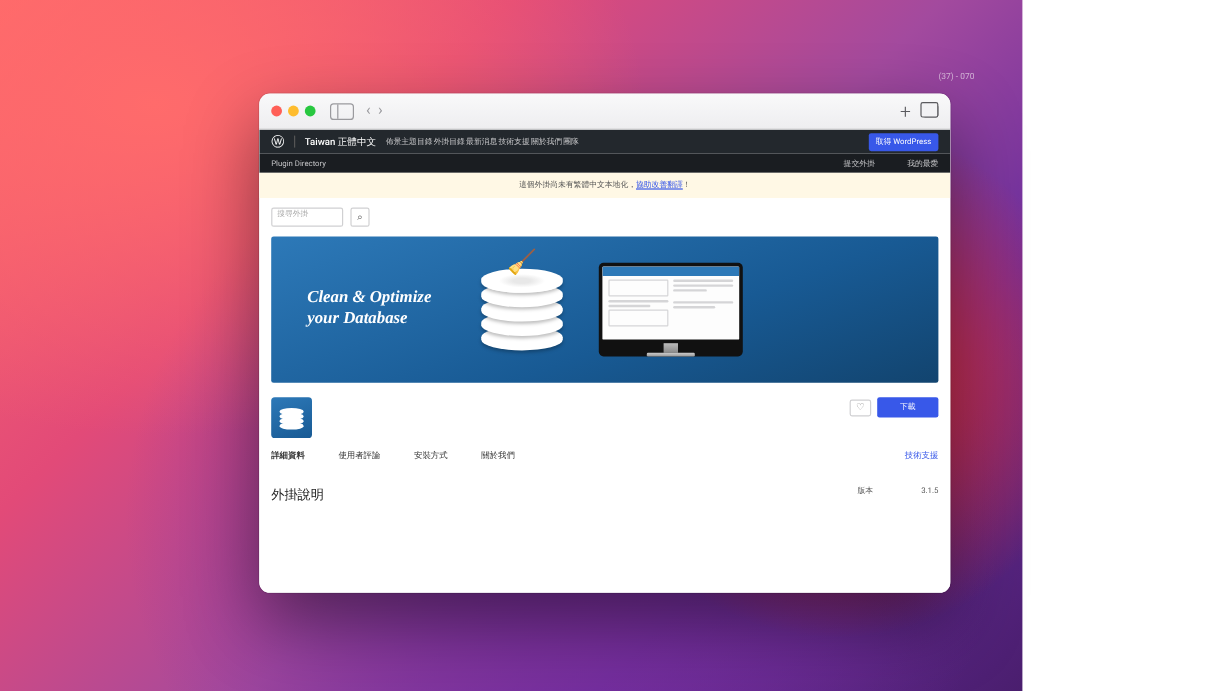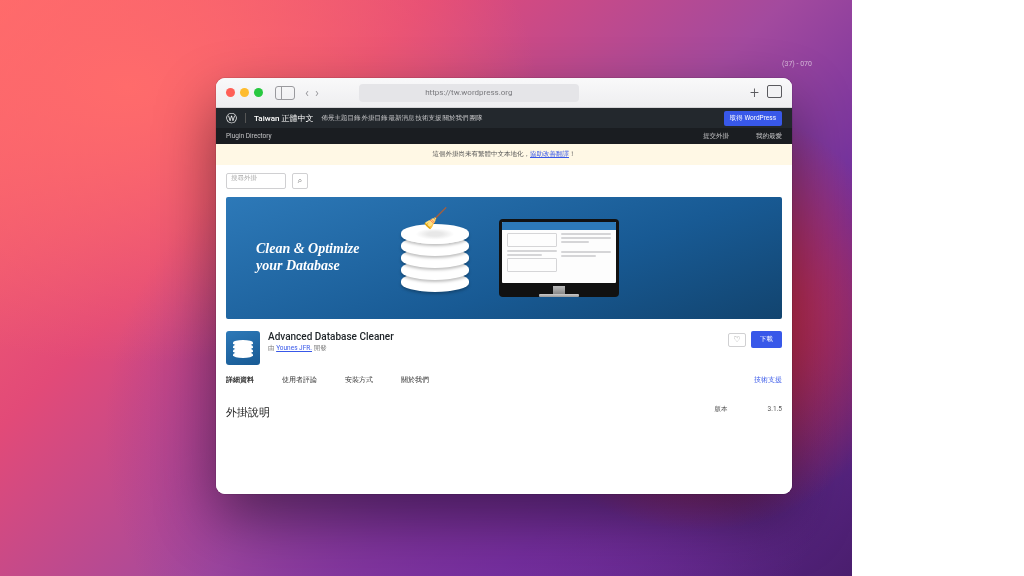--- a/index.html
+++ b/index.html
@@ -113,21 +113,21 @@
   display: flex; align-items: center; justify-content: center;
 }
 .mini-stack { position: relative; width: 20px; height: 20px; }
 .mdisk { position: absolute; left: 0; width: 20px; height: 6px; background: #fff; border-radius: 50%/45%; }
 .mdisk.m1{top:14px}.mdisk.m2{top:10px}.mdisk.m3{top:6px}.mdisk.m4{top:2px}
 .plugin-meta h1 { font-size: 10px; font-weight: 500; color: #1d2327; }
 .plugin-meta .by { font-size: 6.5px; color: #777; margin-top: 2px; }
 .plugin-meta .by a { color: #3858e9; text-decoration: underline; }
 .plugin-actions { margin-left: auto; display: flex; gap: 5px; align-items: center; }
 .heart-btn { width: 18px; height: 14px; border: 1px solid #d0d0d2; border-radius: 2px; display: flex; align-items: center; justify-content: center; font-size: 8px; color: #888; }
-.dl-btn { background: #3858e9; color: #fff; font-size: 6.5px; padding: 4px 9px; border-radius: 2px; cursor: pointer; }
+.dl-btn { background: #3858e9; color: #fff; font-size: 6.5px; padding: 4px 19px; border-radius: 2px; cursor: pointer; }
 
 .plugin-tabs { margin: 10px 10px 0; display: flex; gap: 28px; font-size: 7px; color: #333; border-bottom: 1px solid transparent; }
 .plugin-tabs span { padding-bottom: 5px; }
 .plugin-tabs .active { font-weight: 600; }
 .plugin-tabs .support { margin-left: auto; color: #3858e9; }
 
 .content-row { margin: 14px 10px 0; display: flex; justify-content: space-between; align-items: flex-start; }
 .desc-h { font-size: 11px; font-weight: 500; }
 .meta-kv { font-size: 6.5px; color: #555; display: flex; gap: 40px; }
 
@@ -145,23 +145,20 @@
     <div class="titlebar">
       <div class="traffic">
         <div class="tl r"></div>
         <div class="tl y"></div>
         <div class="tl g"></div>
       </div>
       <div class="sidebar-btn"></div>
       <div class="nav-arrows">
         <span>‹</span>
         <span>›</span>
-      </div>
-      <div class="urlbar">
-        <span>https://tw.wordpress.org</span>
       </div>
       <div class="tb-right">
         <span style="font-weight:300;font-size:16px;line-height:1">+</span>
         <span class="tabs-icon"></span>
       </div>
     </div>
 
     <div class="page">
 
       <div class="wp-top">
@@ -238,26 +235,20 @@
 
       <div class="plugin-head">
         <div class="plugin-icon">
           <div class="mini-stack">
               <div class="mdisk m1"></div>
               <div class="mdisk m2"></div>
               <div class="mdisk m3"></div>
               <div class="mdisk m4"></div>
             </div>
         </div>
-        <div class="plugin-meta">
-          <h1>Advanced Database Cleaner</h1>
-          <div class="by">
-            <span>由 </span><a>Younes JFR.</a><span> 開發</span>
-          </div>
-        </div>
         <div class="plugin-actions">
           <div class="heart-btn">
               <span>♡</span>
             </div>
           <div class="dl-btn">下載</div>
         </div>
       </div>
 
       <div class="plugin-tabs">
         <span class="active">詳細資料</span>

